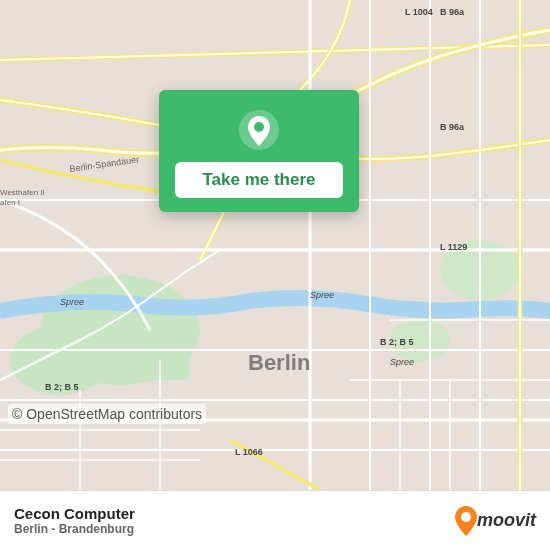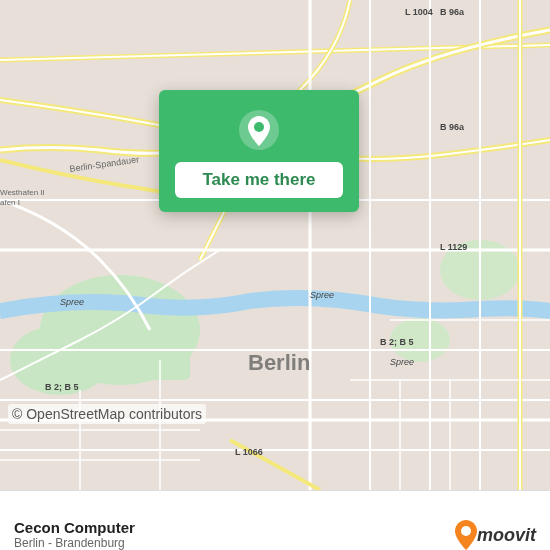--- a/index.html
+++ b/index.html
@@ -32,39 +32,40 @@
     
     #bottom-bar {
       position: absolute;
       bottom: 0;
       left: 0;
       width: 550px;
       height: 60px;
       background: white;
       border-top: 1px solid #ddd;
       display: flex;
-      align-items: flex-end;
+      align-items: center;
       justify-content: space-between;
       padding: 0 14px;
     }
 
     .bottom-text {
       display: flex;
       flex-direction: column;
     }
 
     .location-name {
       font-size: 15px;
       font-weight: bold;
       color: #222;
     }
 
     .location-sub {
       font-size: 12px;
       color: #666;
+      font-weight: bold;
     }
 
     .moovit-logo {
       display: flex;
       align-items: center;
     }
 
     .moovit-text {
       font-size: 18px;
       font-weight: bold;

